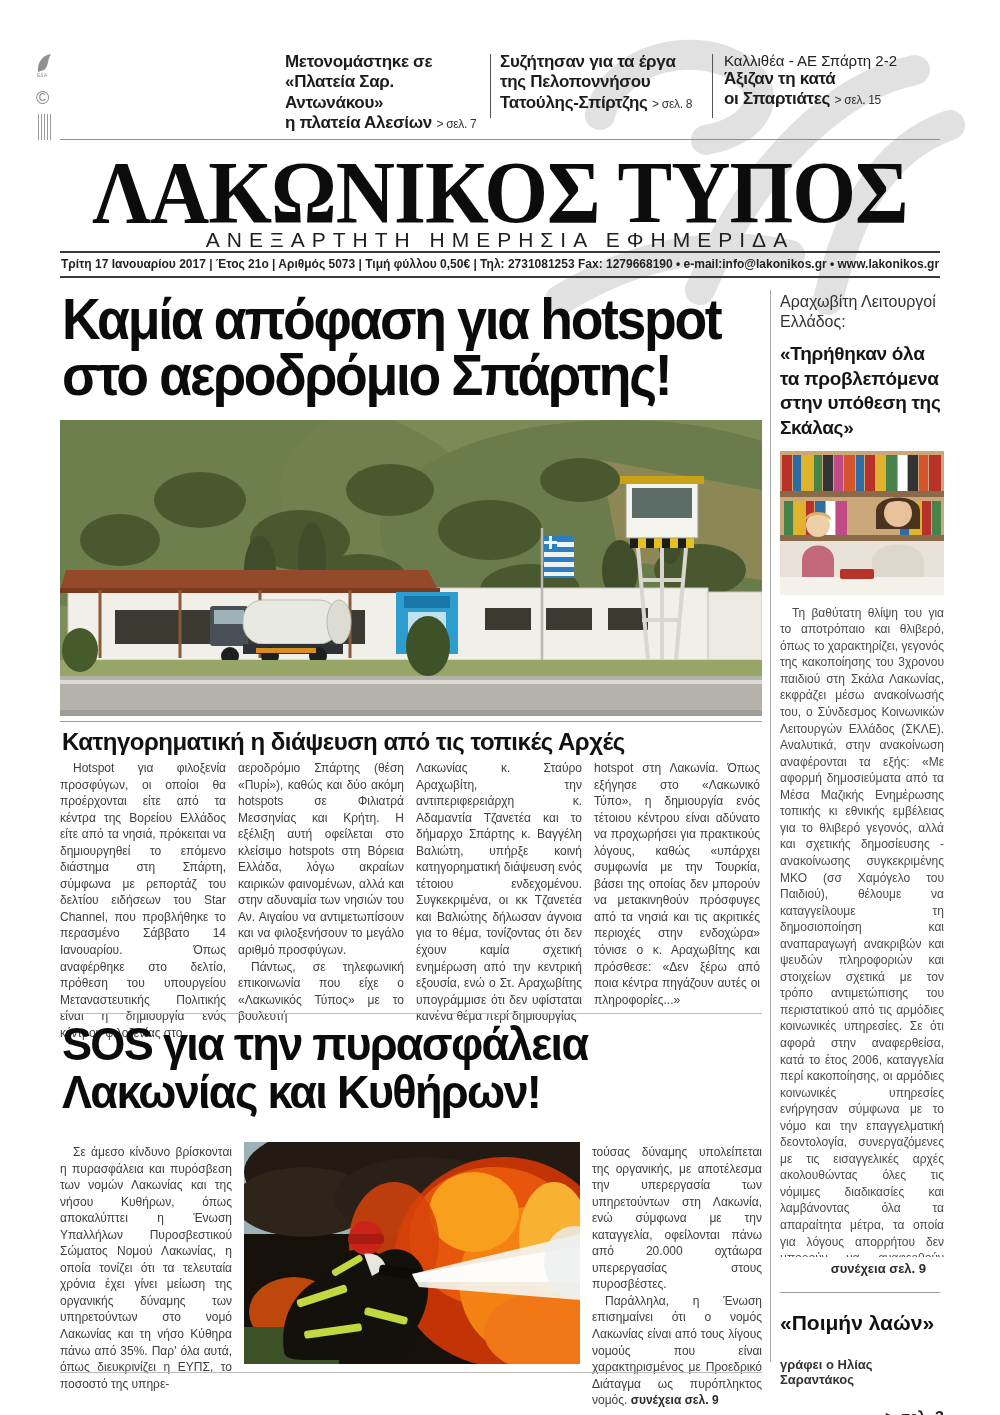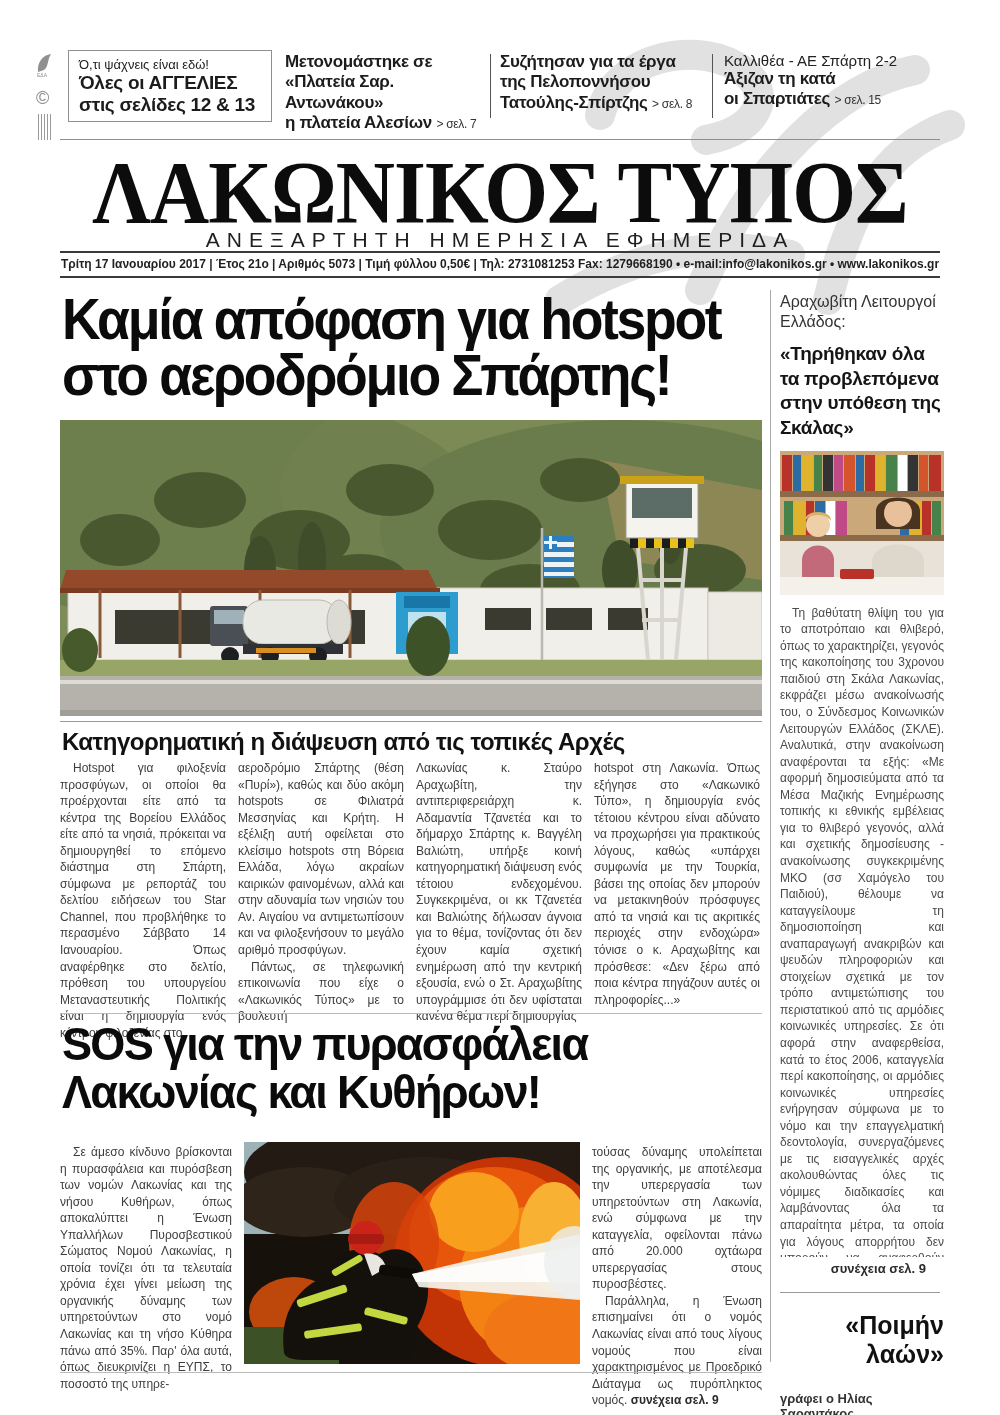--- a/index.html
+++ b/index.html
@@ -31,21 +31,21 @@
   
   .body-col{font-size:12px;line-height:1.38;text-align:justify;color:#3d3d3d;}
   .body-col p{margin:0;}
   .body-col p.ind{text-indent:13px;}
   .cont{font-weight:bold;color:#2b2b2b;}
   
   .rc-kicker{font-size:16px;color:#333;line-height:1.25;}
   .rc-head{font-weight:bold;font-size:19px;line-height:1.3;color:#151515;letter-spacing:-0.3px;}
   .rc-body{font-size:12px;line-height:1.38;text-align:justify;color:#4a4a4a;max-height:652px;overflow:hidden;}
   .rc-cont{font-weight:bold;font-size:13px;color:#2b2b2b;text-align:right;padding-right:18px;}
-  .pm-title{font-weight:bold;font-size:25px;color:#111;text-align:right;}
+  .pm-title{font-weight:bold;font-size:21px;color:#111;}
   .pm-by{font-weight:bold;font-size:13px;color:#333;}
   .pm-ref{font-weight:bold;font-size:16px;color:#222;}
   
   .edge{color:#8a8a8a;font-size:10px;text-align:center;}
   .barcode{width:14px;height:26px;background:repeating-linear-gradient(90deg,#9a9a9a 0 1px,#fff 1px 3px);}
 </style>
 </head>
 <body>
 
 <div class="page">
@@ -61,25 +61,20 @@
 
   <div class="z edge" style="left:34px;top:52px;width:22px;">
     <svg width="20" height="26" viewBox="0 0 20 26">
         <path d="M3 20 C2 10 8 3 16 2 C12 8 14 14 9 18 Z" fill="#909090"></path>
         <text x="2" y="25" font-size="5" fill="#909090">ΕΔΑ</text>
       </svg>
   </div>
   <div class="z edge" style="left:36px;top:88px;font-size:18px;">©</div>
   <div class="z barcode" style="left:38px;top:114px;"></div>
 
-  <div class="z teaser-box" style="left:68px;top:50px;width:182px;height:58px;">
-    <div class="t-kicker">Ό,τι ψάχνεις είναι εδώ!</div>
-    <div class="t-bold">Όλες οι ΑΓΓΕΛΙΕΣ</div>
-    <div class="t-bold">στις σελίδες 12 &amp; 13</div>
-  </div>
 
   <div class="z" style="left:285px;top:52px;width:200px;">
     <div class="t2-bold">Μετονομάστηκε σε</div>
     <div class="t2-bold">«Πλατεία Σαρ. Αντωνάκου»</div>
     <div class="t2-bold"><span>η πλατεία Αλεσίων</span> <span class="t-ref">&gt; σελ. 7</span></div>
   </div>
 
   <div class="z vsep" style="left:490px;top:54px;height:64px;"></div>
 
   <div class="z" style="left:500px;top:52px;width:205px;">

